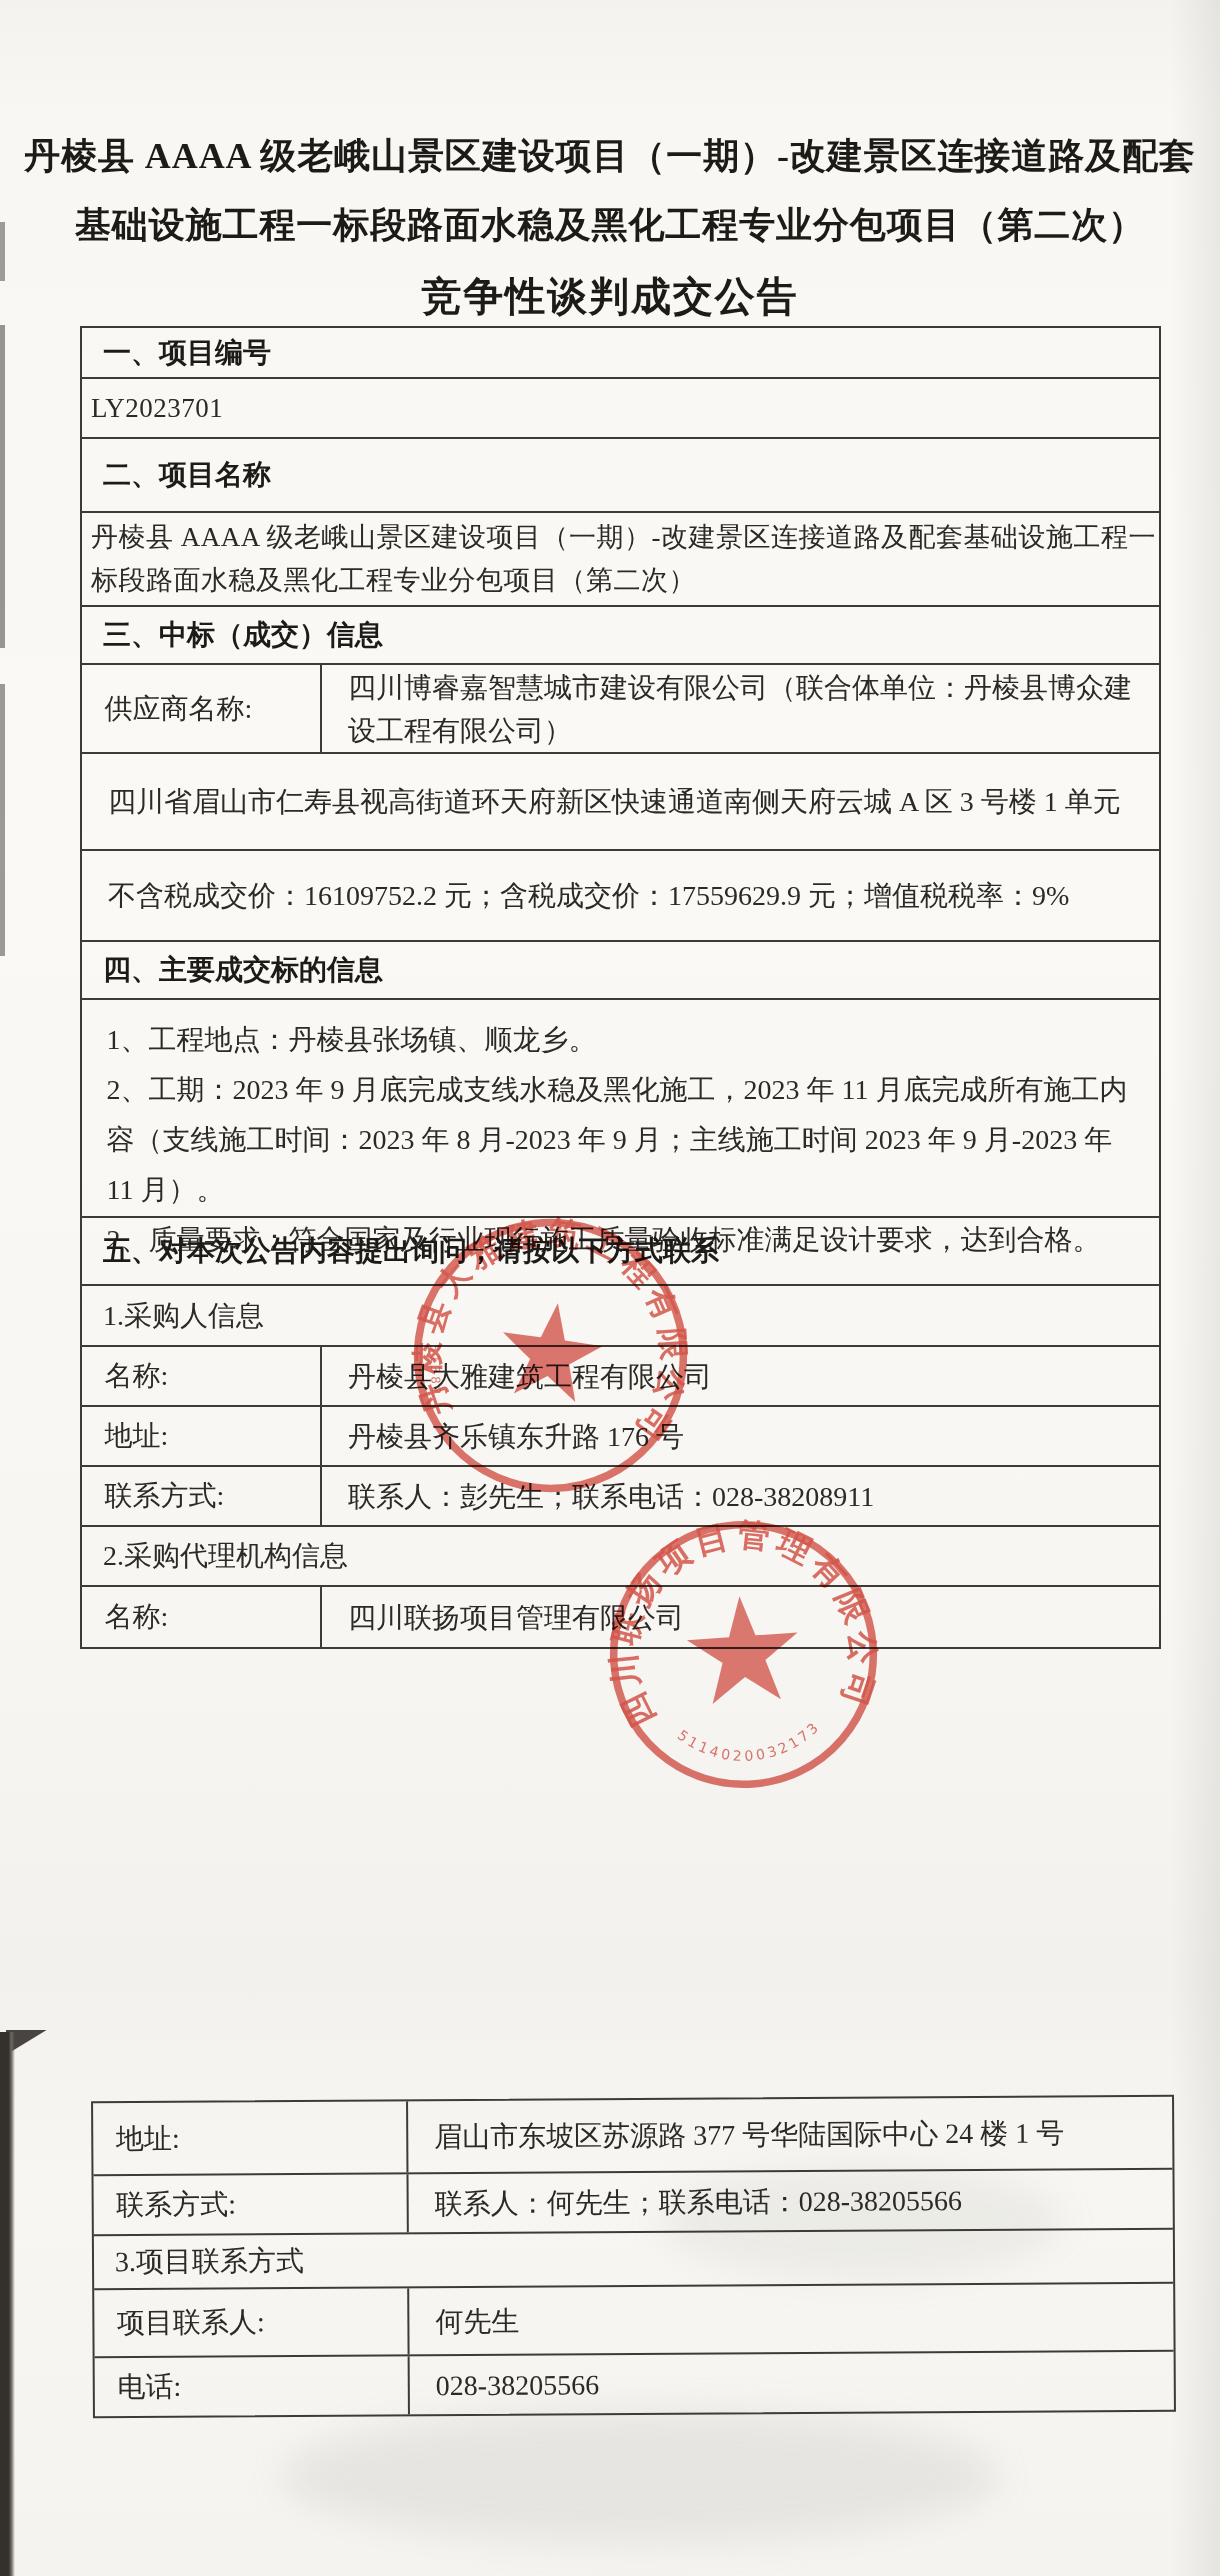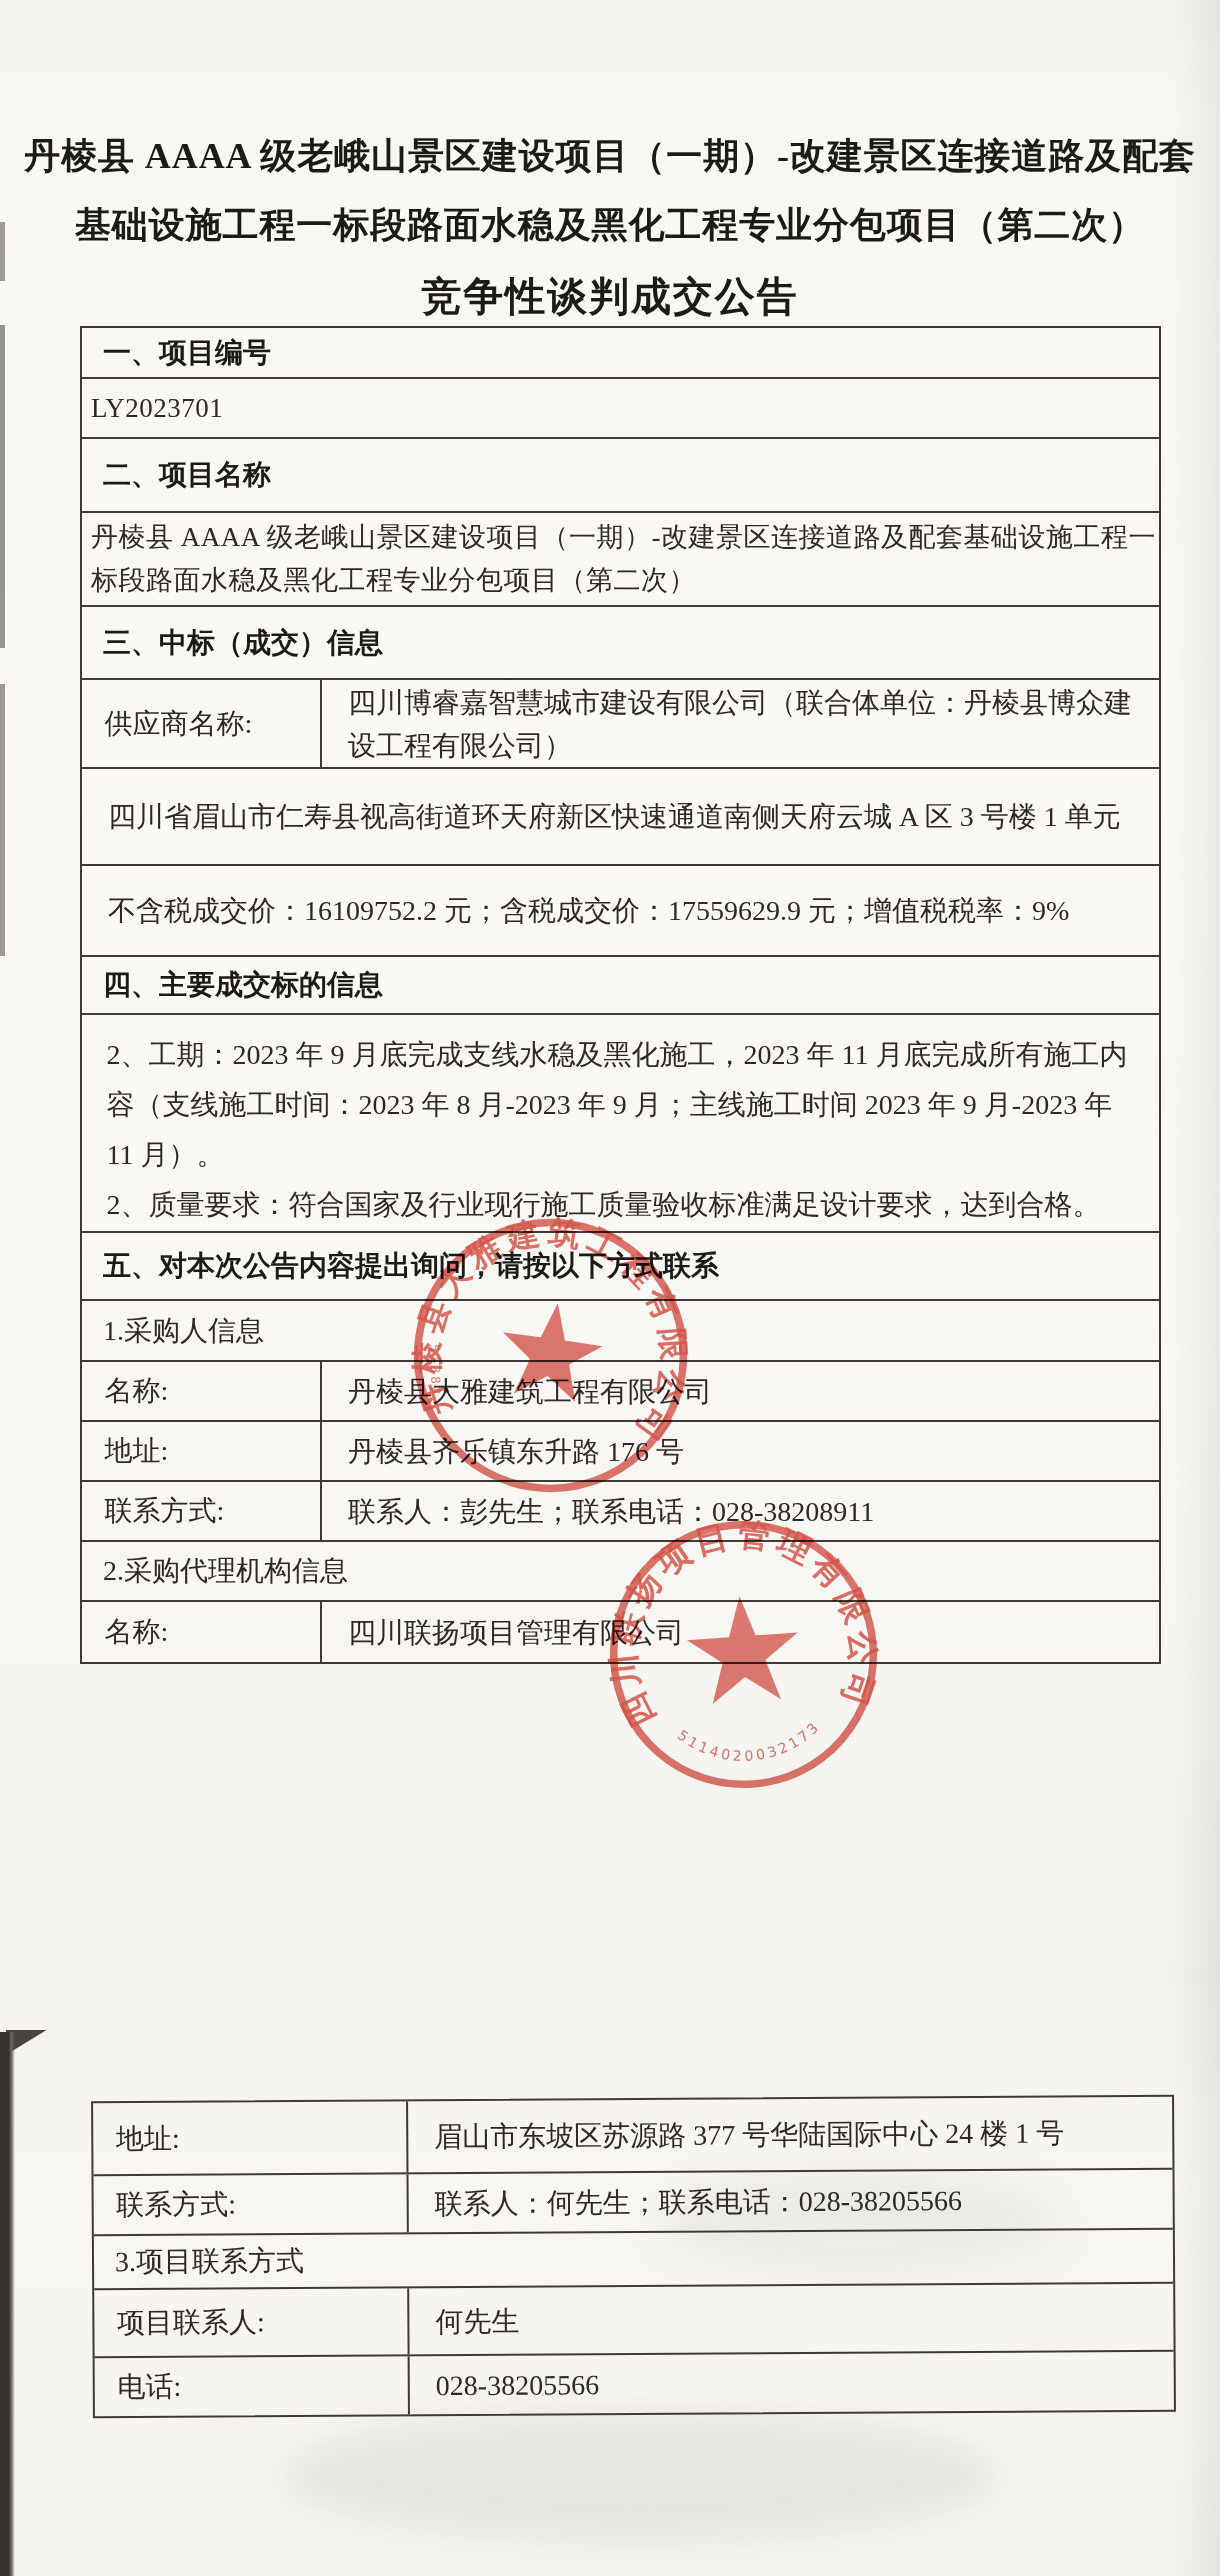--- a/index.html
+++ b/index.html
@@ -58,37 +58,38 @@
     </div>
     <div class="trow fullval" style="height:60px">
       <span>LY2023701</span>
     </div>
     <div class="trow sec" style="height:74px">
       <span>二、项目名称</span>
     </div>
     <div class="trow fullval" style="height:94px;line-height:43px">
       <span>丹棱县 AAAA 级老峨山景区建设项目（一期）-改建景区连接道路及配套基础设施工程一标段路面水稳及黑化工程专业分包项目（第二次）</span>
     </div>
-    <div class="trow sec" style="height:73px">
+    <div class="trow sec" style="height:58px">
       <span>三、中标（成交）信息</span>
     </div>
     <div class="trow" style="height:89px">
       <div class="lbl">供应商名称:</div>
       <div class="val">四川博睿嘉智慧城市建设有限公司（联合体单位：丹棱县博众建设工程有限公司）</div>
     </div>
     <div class="trow" style="height:97px">
       <div class="val">四川省眉山市仁寿县视高街道环天府新区快速通道南侧天府云城 A 区 3 号楼 1 单元</div>
     </div>
     <div class="trow" style="height:91px">
       <div class="val">不含税成交价：16109752.2 元；含税成交价：17559629.9 元；增值税税率：9%</div>
     </div>
     <div class="trow sec" style="height:58px">
       <span>四、主要成交标的信息</span>
     </div>
     <div class="trow content-block" style="height:218px">
+      <p>1、工程地点：丹棱县张场镇、顺龙乡。</p>
       <p>2、工期：2023 年 9 月底完成支线水稳及黑化施工，2023 年 11 月底完成所有施工内容（支线施工时间：2023 年 8 月-2023 年 9 月；主线施工时间 2023 年 9 月-2023 年 11 月）。</p>
       <p>2、质量要求：符合国家及行业现行施工质量验收标准满足设计要求，达到合格。</p>
     </div>
     <div class="trow sec" style="height:68px">
       <span>五、对本次公告内容提出询问，请按以下方式联系</span>
     </div>
     <div class="trow sub" style="height:61px">
       <span>1.采购人信息</span>
     </div>
     <div class="trow" style="height:60px">

